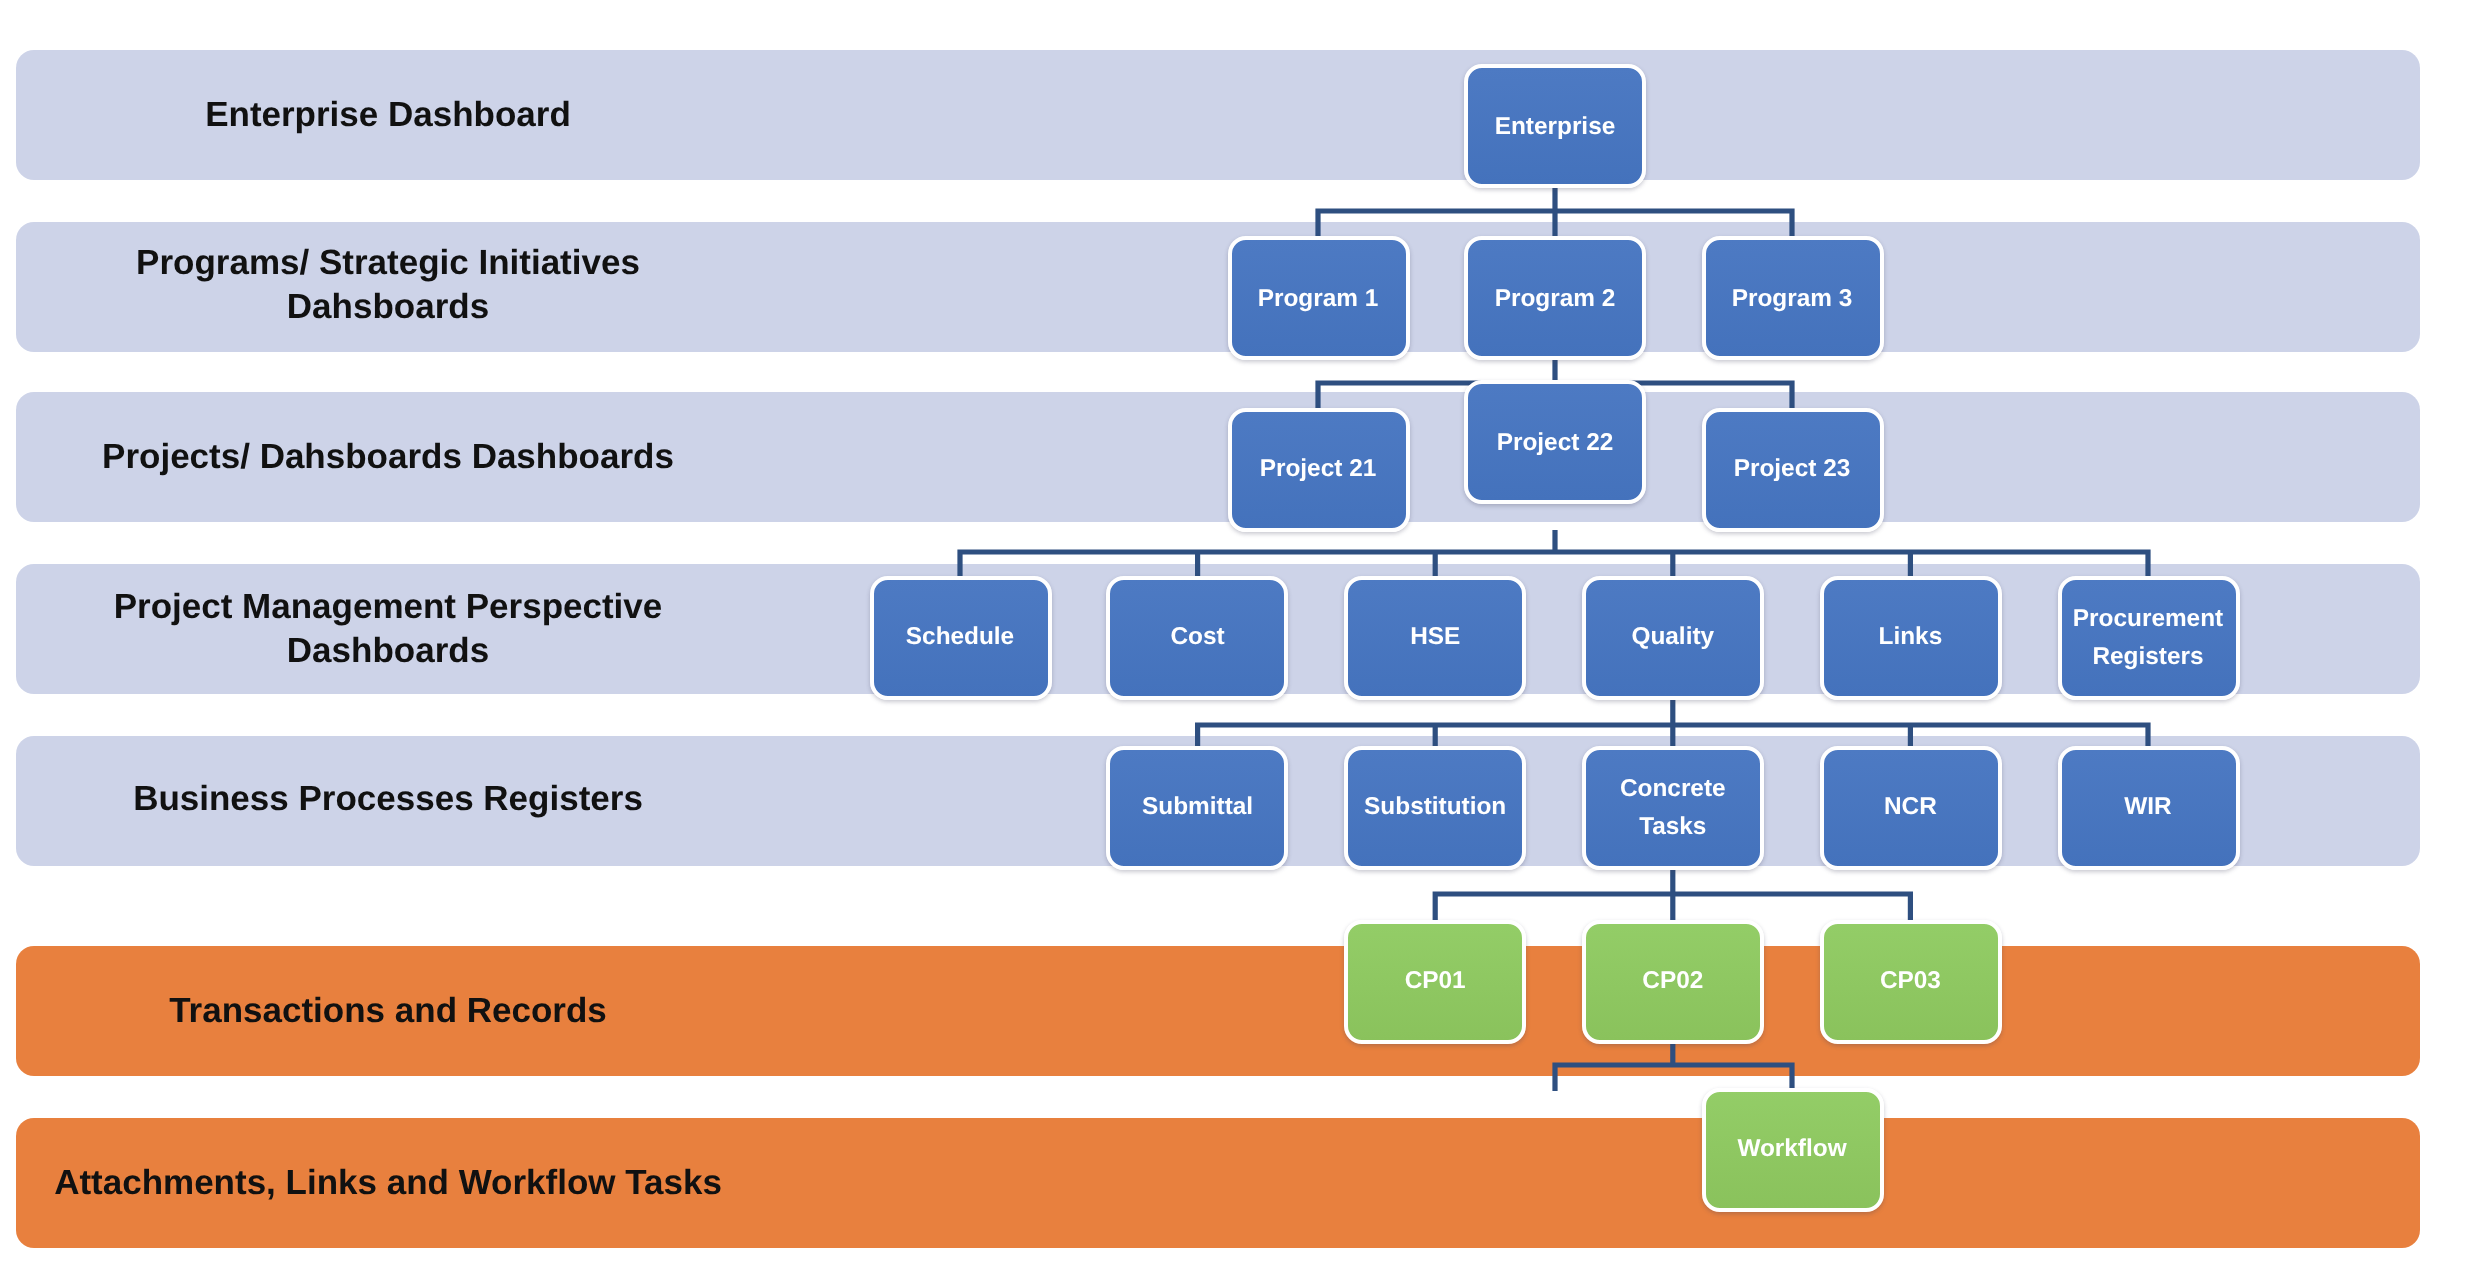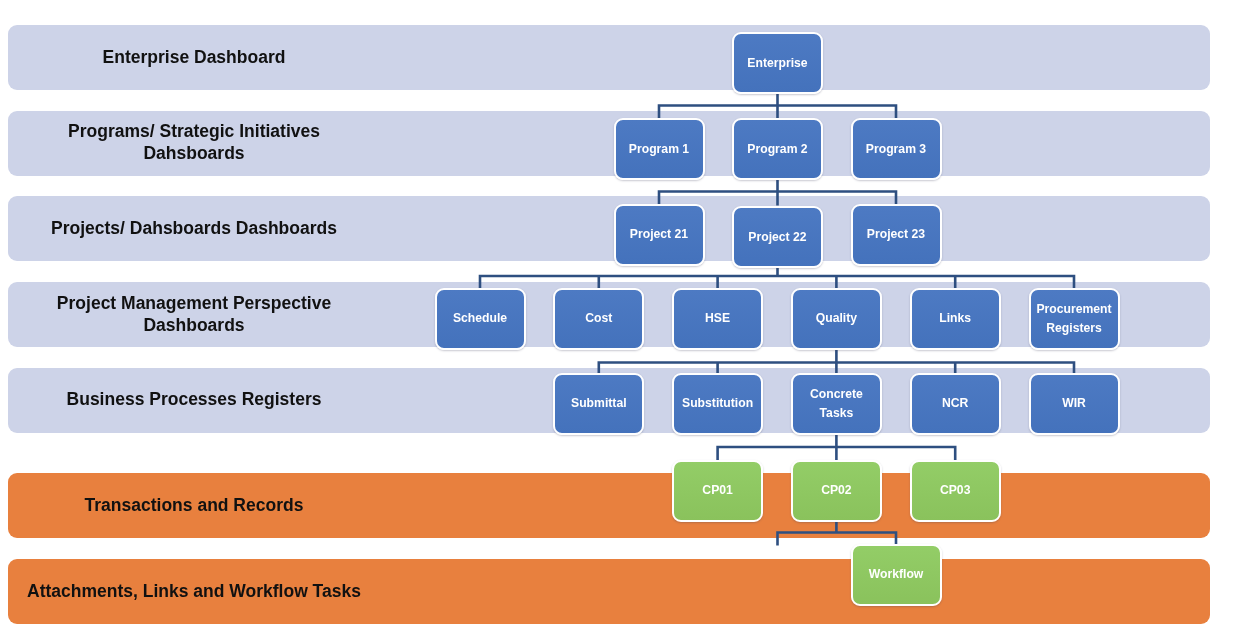--- a/index.html
+++ b/index.html
@@ -97,21 +97,21 @@
   <div class="node blue" style="left:732px;top:118px">
     <span>Program 2</span>
   </div>
   <div class="node blue" style="left:850.5px;top:118px">
     <span>Program 3</span>
   </div>
 
   <div class="node blue" style="left:613.5px;top:203.5px">
     <span>Project 21</span>
   </div>
-  <div class="node blue" style="left:732px;top:206px">
+  <div class="node blue" style="left:732px;top:190px">
     <span>Project 22</span>
   </div>
   <div class="node blue" style="left:850.5px;top:203.5px">
     <span>Project 23</span>
   </div>
 
   <div class="node blue" style="left:434.5px;top:287.5px">
     <span>Schedule</span>
   </div>
   <div class="node blue" style="left:553.3px;top:287.5px">

